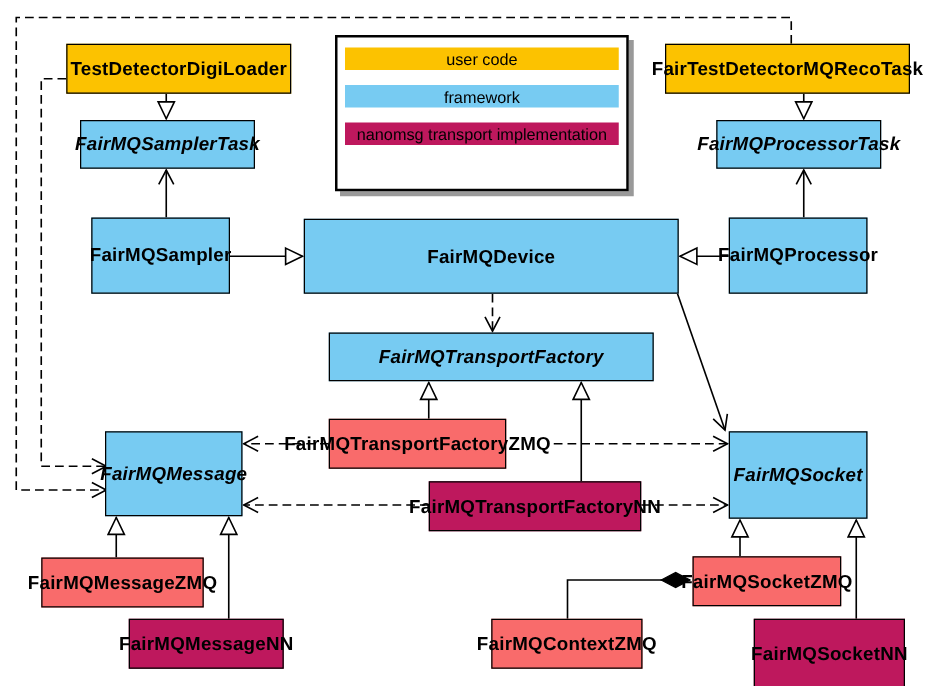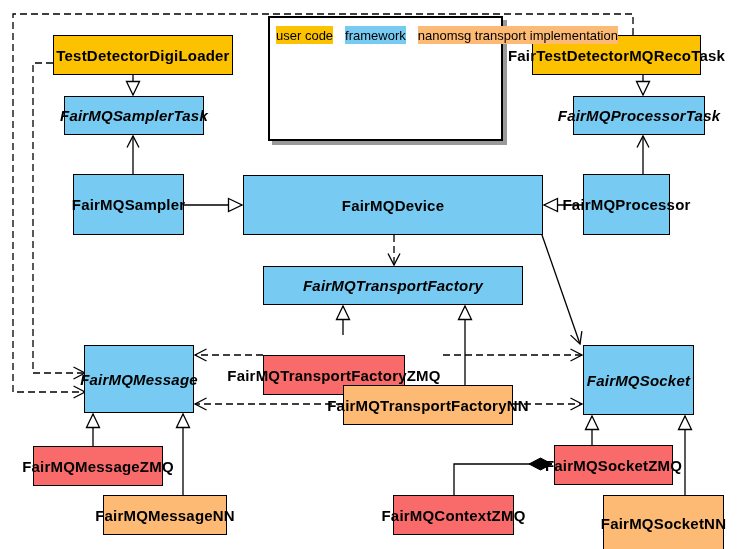--- a/index.html
+++ b/index.html
@@ -12,40 +12,40 @@
   .edge.dashed{stroke-dasharray:7 4;}
   .node{
     position:absolute;z-index:2;box-sizing:border-box;border:1px solid #000;
     display:flex;align-items:center;justify-content:center;text-align:center;
     font-weight:bold;font-size:15px;color:#000;white-space:nowrap;letter-spacing:.2px;
   }
   .node.abstract{font-style:italic;}
   .cat-user{background:#FCC200;}
   .cat-framework{background:#77CBF2;}
   .cat-zeromq{background:#F96B6B;}
-  .cat-nanomsg{background:#fdba74;text-align:right;}
+  .cat-nanomsg{background:#be185d;text-align:right;}
   .legend{
-    position:absolute;z-index:2;left:268px;top:16px;width:235px;height:125px;
+    position:absolute;z-index:2;left:268px;top:28px;width:235px;height:125px;
     box-sizing:border-box;border:2px solid #000;background:#fff;
-    box-shadow:4px 4px 0 #999;display:flex;flex-direction:row;gap:12px;padding:8px 6px;
+    box-shadow:4px 4px 0 #999;display:flex;flex-direction:column;gap:12px;padding:8px 6px;
   }
   .legend-bar{
     height:18px;display:flex;align-items:center;justify-content:center;
     font-size:13px;font-weight:normal;color:#000;white-space:nowrap;
   }
   
   #n0{left:53px;top:35px;width:180px;height:40px;}
-  #n1{left:532px;top:35px;width:169px;height:40px;}
+  #n1{left:532px;top:35px;width:196px;height:40px;}
   #n2{left:64px;top:96px;width:140px;height:39px;}
   #n3{left:573px;top:96px;width:132px;height:39px;}
   #n4{left:73px;top:174px;width:111px;height:61px;}
   #n5{left:243px;top:175px;width:300px;height:60px;}
-  #n6{left:583px;top:174px;width:87px;height:61px;}
+  #n6{left:583px;top:174px;width:111px;height:61px;}
   #n7{left:263px;top:266px;width:260px;height:39px;}
-  #n8{left:263px;top:335px;width:142px;height:40px;margin-top:20px;}
+  #n8{left:263px;top:335px;width:142px;height:40px;}
   #n9{left:343px;top:385px;width:170px;height:40px;}
   #n10{left:84px;top:345px;width:110px;height:68px;}
   #n11{left:583px;top:345px;width:111px;height:70px;}
   #n12{left:33px;top:446px;width:130px;height:40px;}
   #n13{left:103px;top:495px;width:124px;height:40px;}
   #n14{left:393px;top:495px;width:121px;height:40px;}
   #n15{left:554px;top:445px;width:119px;height:40px;}
   #n16{left:603px;top:495px;width:121px;height:56px;}
 </style>
 </head>

